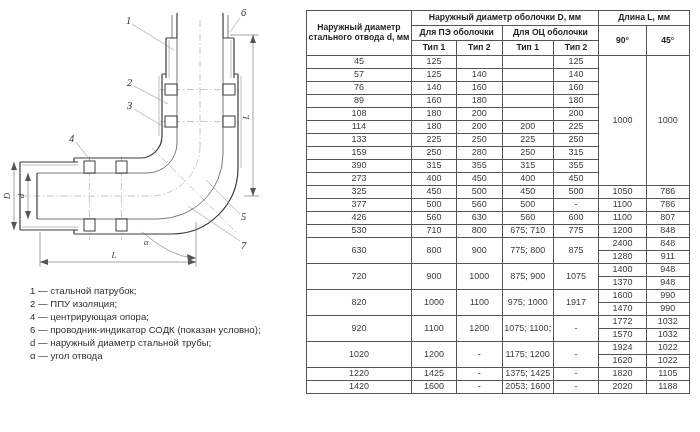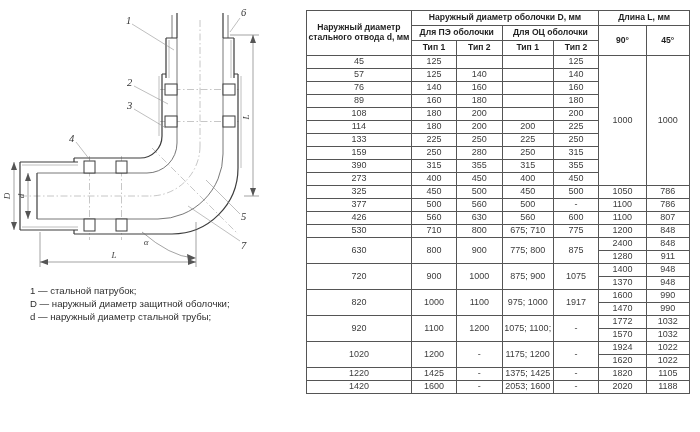--- a/index.html
+++ b/index.html
@@ -107,22 +107,25 @@
   <text class="callout" x="127" y="109">3</text>
   <text class="callout" x="69" y="142">4</text>
   <text class="callout" x="241" y="220">5</text>
   <text class="callout" x="241" y="16">6</text>
   <text class="callout" x="241" y="249">7</text>
 </svg>
 </div>
 
 <div id="legend">
     <div>1 — стальной патрубок;</div>
-    <div>D — наружный диаметр защитной оболочки;</div>
+    <div>2 — ППУ изоляция;</div>
+    <div>4 — центрирующая опора;</div>
+    <div>6 — проводник-индикатор СОДК (показан условно);</div>
     <div>d — наружный диаметр стальной трубы;</div>
+    <div>α — угол отвода</div>
   </div>
 
 <div id="spec-table-wrap">
   <table id="spec-table">
     <colgroup id="spec-cols">
         <col style="width: 104px;">
         <col style="width: 45px;">
         <col style="width: 45px;">
         <col style="width: 51px;">
         <col style="width: 45px;">

